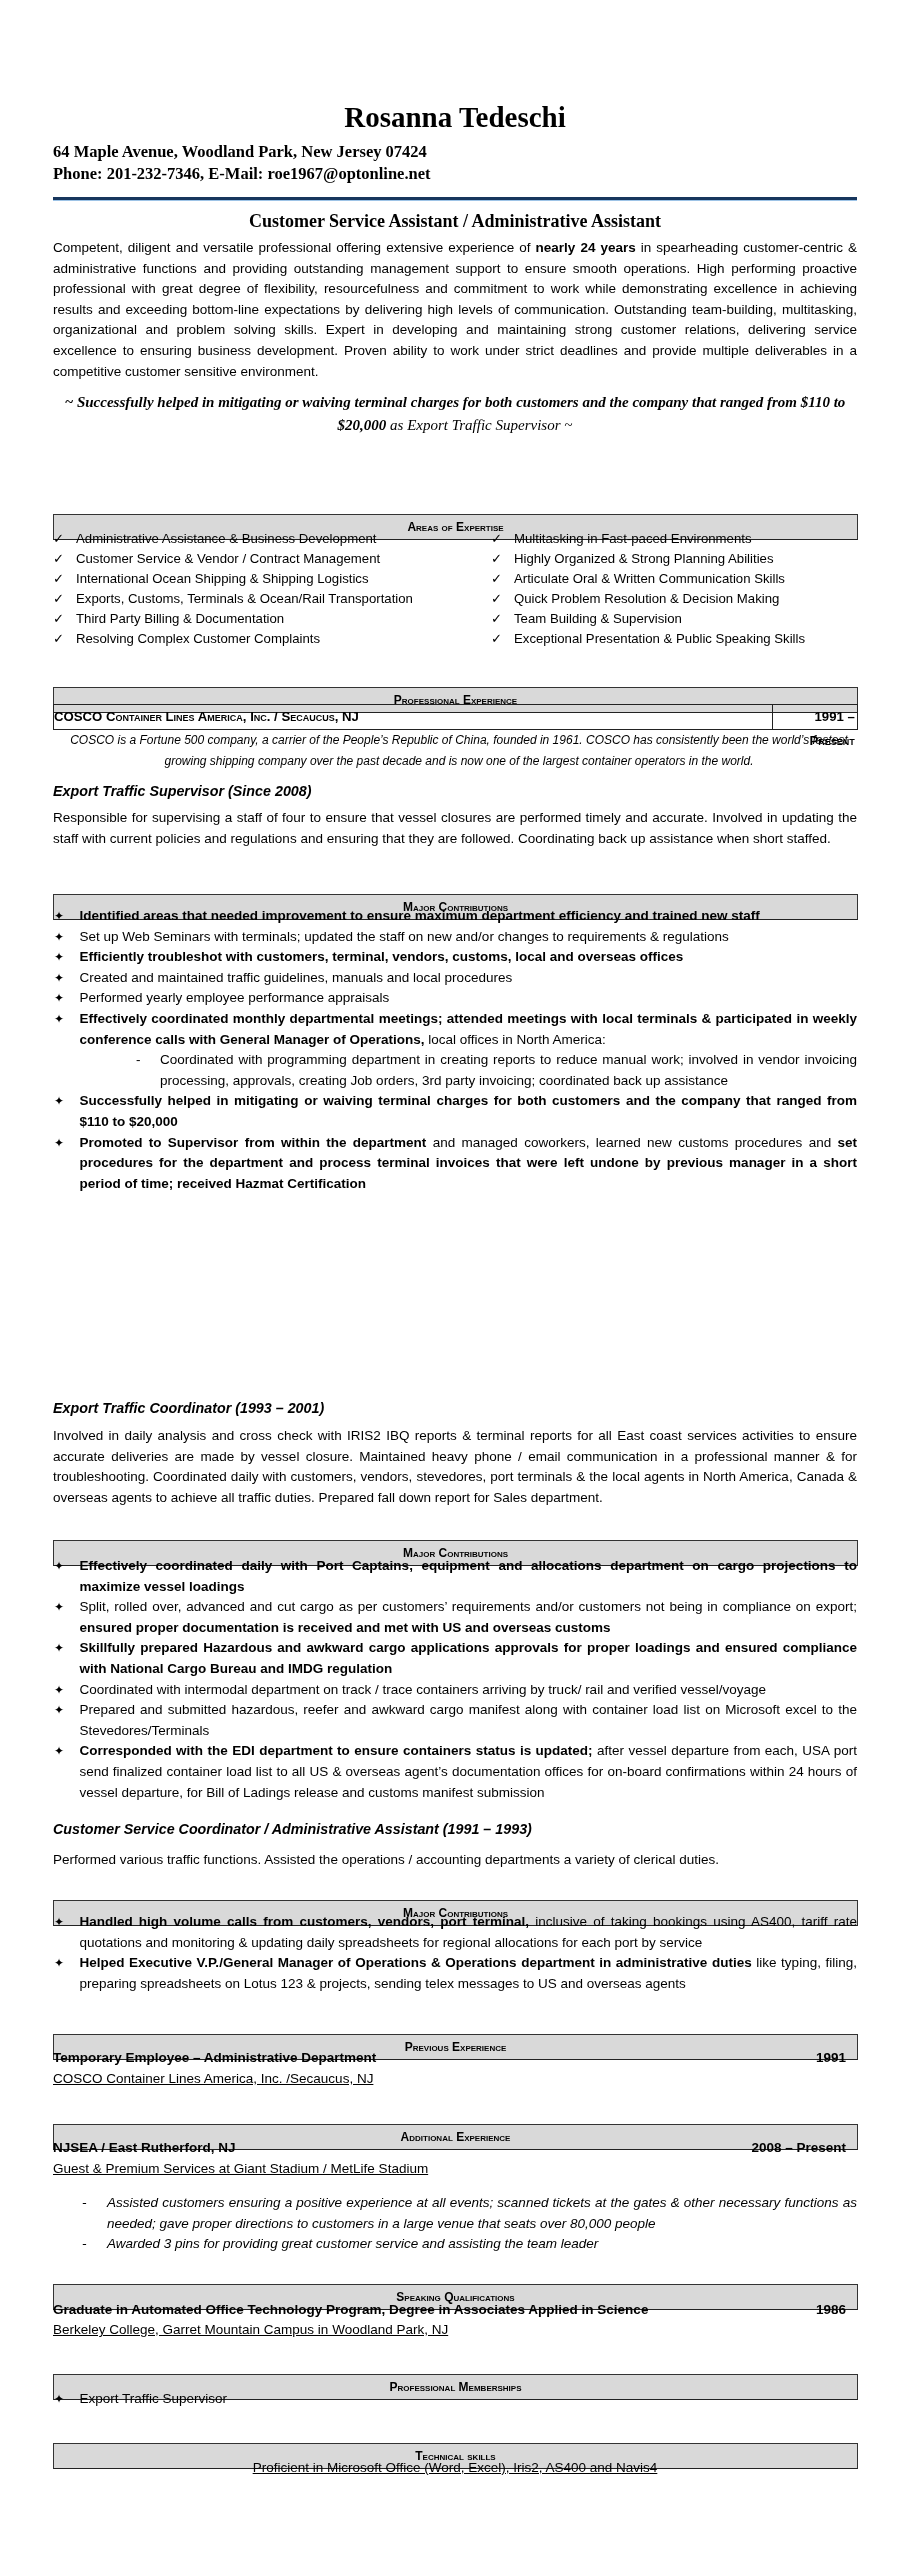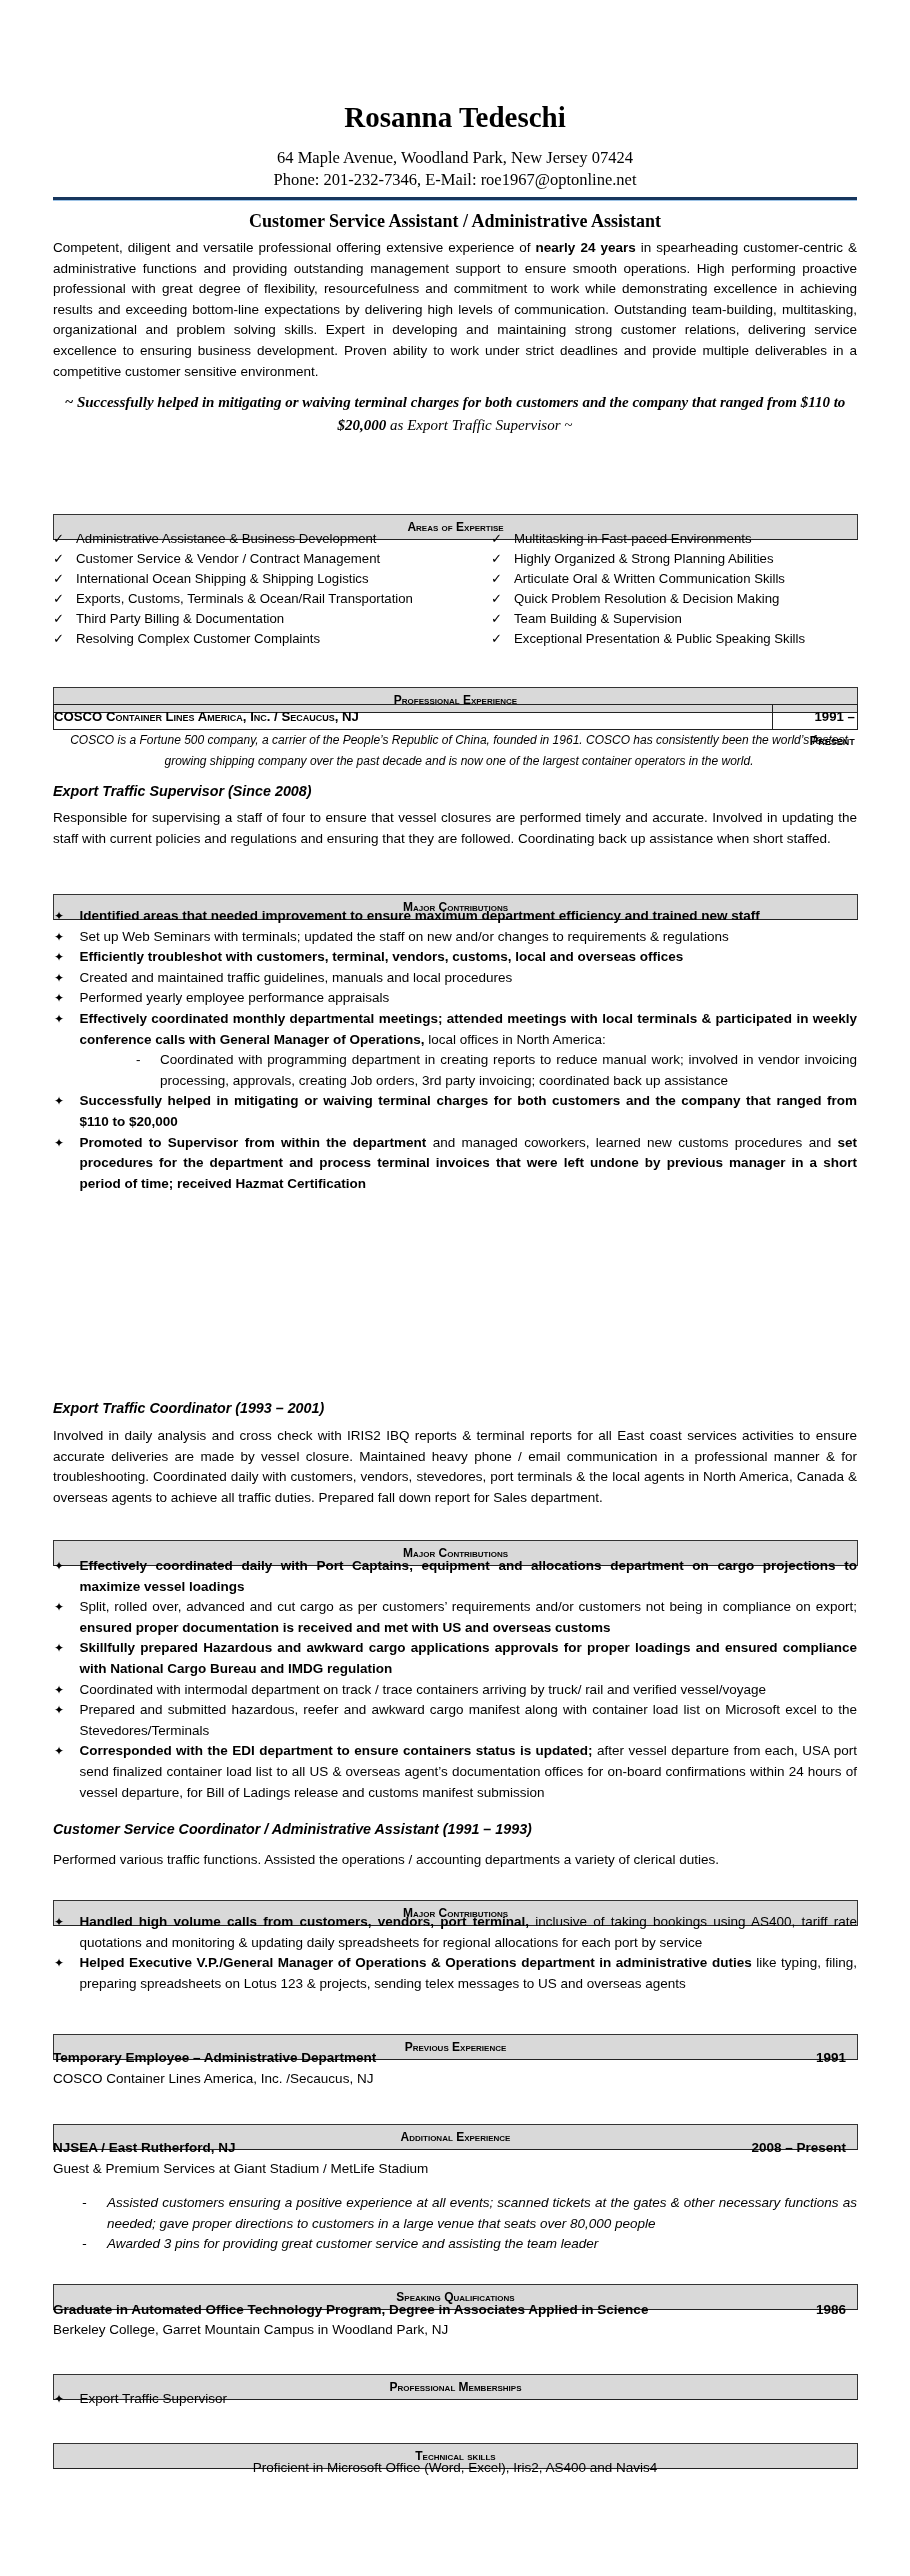--- a/index.html
+++ b/index.html
@@ -1,39 +1,39 @@
 <!DOCTYPE html>
 <html style="font-size:8.8px"><head>
 <meta charset="utf-8">
 <style>
   html, body { margin:0; padding:0; background:#ffffff; }
   body { width:910px; height:2576px; position:relative; color:#000; font-family:"Liberation Sans", sans-serif; }
   .page { position:absolute; left:53px; top:0; width:804px; }
   .name { position:absolute; top:101px; left:0; width:804px; text-align:center; font-family:"Liberation Serif", serif; font-weight:bold; font-size:29px; line-height:33px; }
-  .addr { position:absolute; left:0; width:804px; text-align:center; font-family:"Liberation Serif", serif; font-weight:normal; font-size:16.5px; line-height:20px;margin-top:6px; }
+  .addr { position:absolute; left:0; width:804px; font-family:"Liberation Serif", serif; font-weight:bold; font-size:16.5px; line-height:20px; }
   .rule { position:absolute; top:197px; left:0; width:804px; height:2.8px; background:#17365d; border-bottom:0.6px solid #9dc3e6; }
   .title { position:absolute; top:210px; left:0; width:804px; text-align:center; font-family:"Liberation Serif", serif; font-weight:bold; font-size:18px; line-height:22px; }
   .para { position:absolute; left:0; width:804px; font-size:13.5px; line-height:20.6px; text-align:justify; }
   .highlights { position:absolute; top:391px; left:0; width:804px; text-align:center; font-family:"Liberation Serif", serif; font-style:italic; font-size:15px; line-height:22.6px; }
   .highlights b { font-weight:bold; }
   .sect { position:absolute; left:0; width:803px; height:24px; background:#d9d9d9; border:0.6px solid #333; border-bottom:1.1px solid #222; text-align:center; font-weight:bold; font-size:12px; line-height:24px; font-variant:small-caps;margin-top:20px; }
   .exp-grid { position:absolute; top:529px; left:0; width:804px; display:grid; grid-template-columns:438px 366px; row-gap:0; font-size:13.2px; line-height:20px; }
   .chk { display:inline-block; width:23px; }
   .company-box { position:absolute; top:704px; left:0; width:803px; height:24px; border:0.6px solid #222; display:flex; font-weight:bold; font-size:13.2px; line-height:24px; font-variant:small-caps;gap:20px; }
   .company-box .cname { flex:1; padding-left:0; border-right:0.6px solid #222; }
   .company-box .cdate { width:62px; text-align:right; padding-right:2.2px; }
   .company-desc { position:absolute; top:730px; left:4px; width:804px; text-align:center; font-style:italic; font-size:12px; line-height:21px; }
   .role { position:absolute; left:0; width:804px; text-align:left; font-style:italic; font-weight:bold; font-size:14.3px; line-height:19px; }
   .bullets { position:absolute; left:0; width:804px; font-size:13.5px; line-height:20.6px; }
   .bl { position:relative; padding-left:26.4px; text-align:justify; }
   .bl .dm { position:absolute; left:1.1px; top:0; font-size:12px; }
   .sub { position:relative; padding-left:107px; text-align:justify; }
   .sub .ds { position:absolute; left:83px; top:0; }
   .row2 { position:absolute; left:0; width:793px; display:flex; justify-content:space-between; font-size:13.5px; line-height:20.4px; }
-  .line { position:absolute; left:0; width:804px; font-size:13.5px; line-height:20.4px; }
+  .line { position:absolute; left:0; width:804px; font-size:13.5px; line-height:20.4px;text-decoration:underline; }
   .ital-sub { position:absolute; left:0; width:804px; font-style:italic; font-size:13.5px; line-height:20.6px; }
   .ital-sub .sub { padding-left:54px; }
   .ital-sub .sub .ds { left:29px; }
   .center { text-align:center; }
 </style>
 </head>
 <body>
 
 <div class="page">
 

